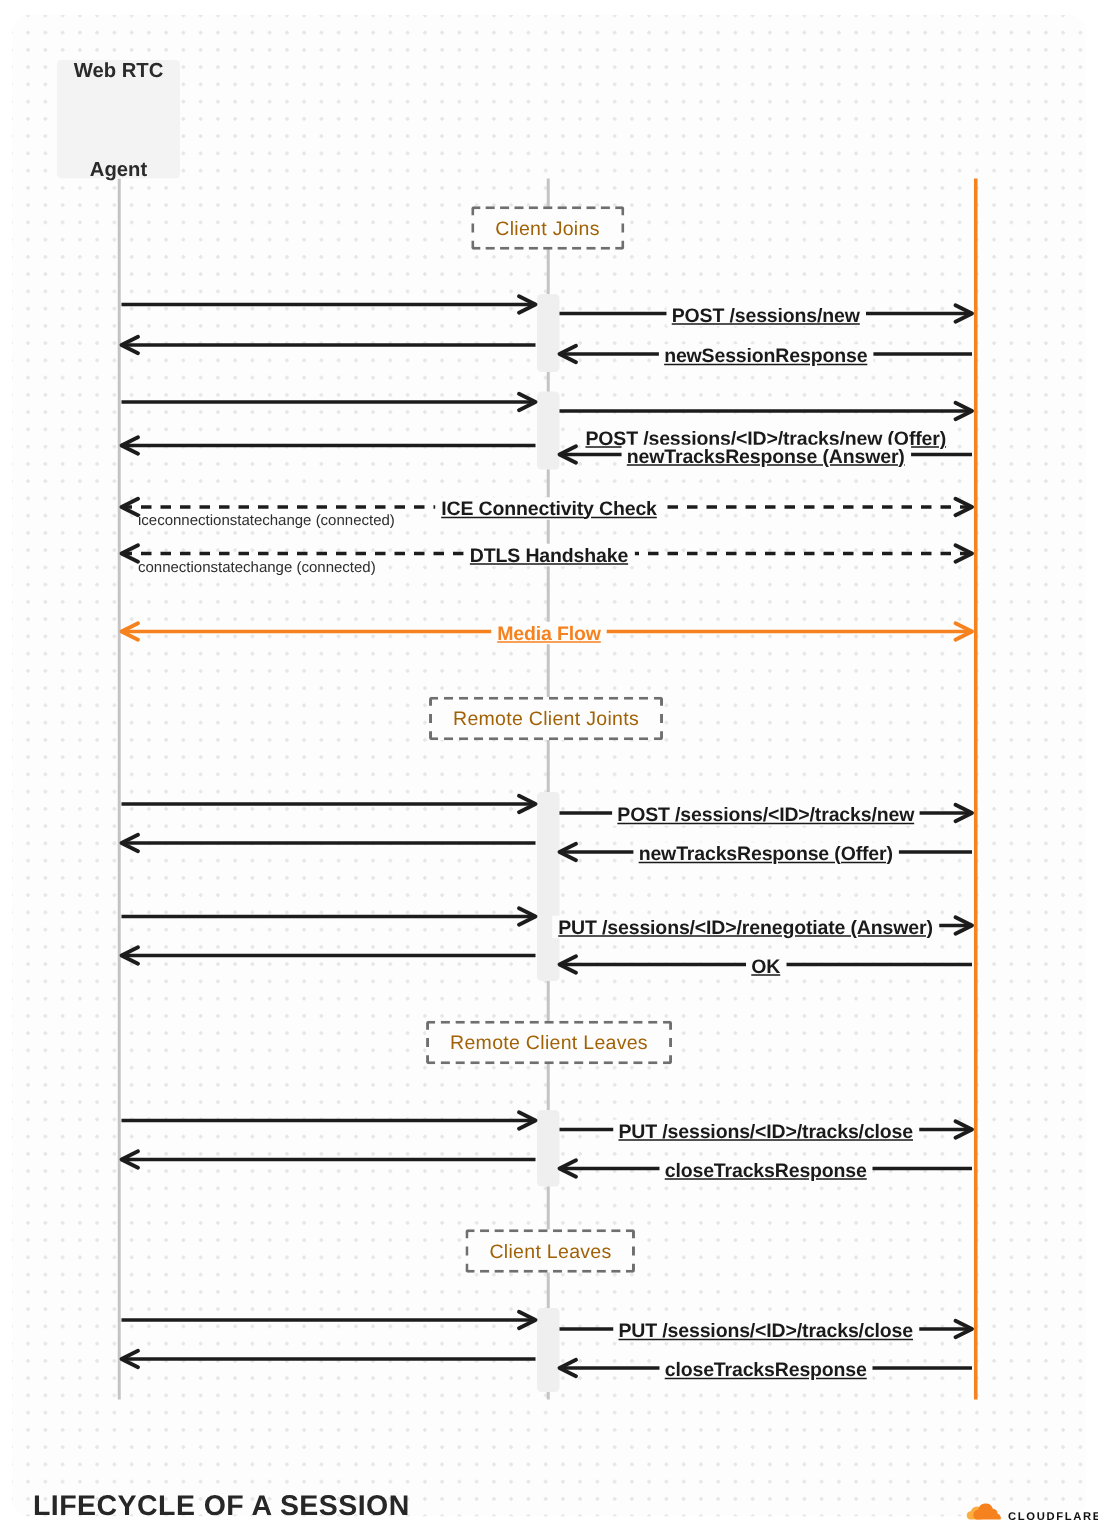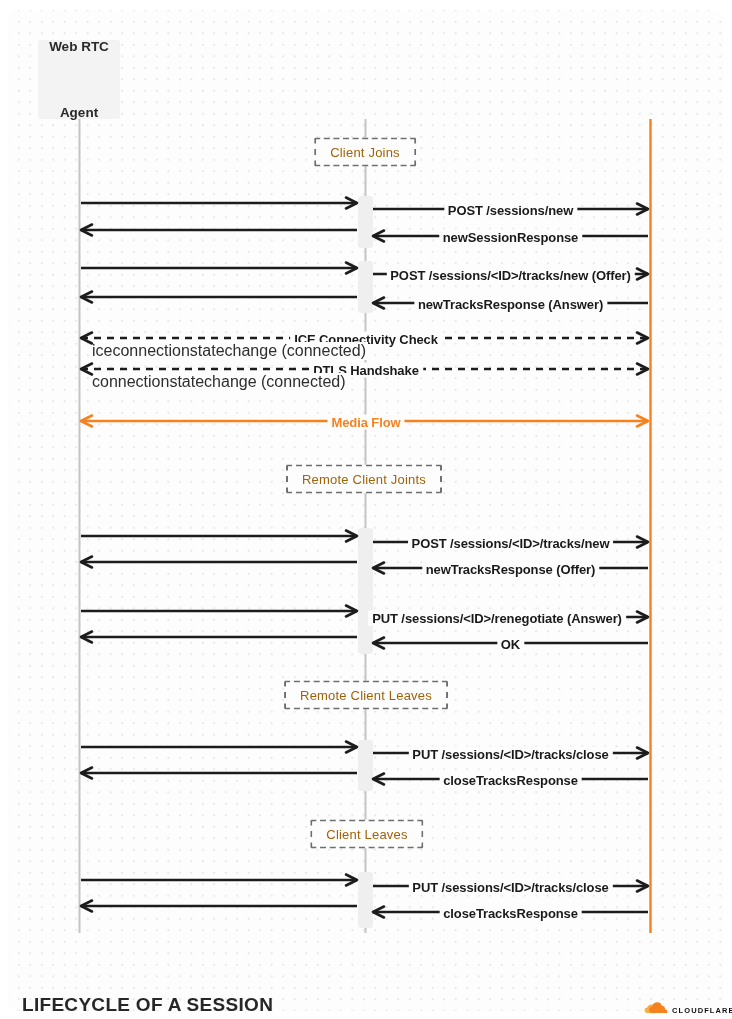--- a/index.html
+++ b/index.html
@@ -22,23 +22,24 @@
     position:absolute;top:30px;height:79px;z-index:4;border-radius:3px;
     background:#f3f3f4;display:flex;flex-direction:column;align-items:center;justify-content:center;
     font-weight:bold;font-size:13.5px;line-height:1.32;color:#2a2a2a;text-align:center;gap:48px;
   }
   .actor.calls{background:#fcf1e3;border-radius:8px;}
   .actor.calls .actor-label{margin-top:3px;}
   .msg-label{
     position:absolute;transform:translate(-50%,-50%);white-space:nowrap;
     background:#fdfdfd;padding:0 4px;font-weight:bold;font-size:13px;color:#1a1a1a;
     letter-spacing:-0.1px;
+    text-decoration:underline;
   }
   .sub-label{
-    position:absolute;white-space:nowrap;font-size:16px;color:#2e2e2e;
+    position:absolute;white-space:nowrap;font-size:10px;color:#2e2e2e;
     background:#fdfdfd;padding:0 2px;
   }
   .phase{
     position:absolute;transform:translate(-50%,-50%);white-space:nowrap;
     border:2px dashed #6f6f6f;border-radius:2px;background:#fdfdfd;
     color:#a16207;font-size:13px;font-weight:500;padding:5px 14px;letter-spacing:0.2px;
   }
   .page-title{
     position:absolute;left:14px;top:984px;z-index:4;
     font-size:19px;font-weight:bold;color:#272727;letter-spacing:0.3px;
@@ -87,21 +88,21 @@
         <line x1="357" y1="773" x2="81" y2="773" stroke="#1C1C1C" stroke-width="2.4"></line>
         <line x1="648" y1="779" x2="373" y2="779" stroke="#1C1C1C" stroke-width="2.4"></line>
         <line x1="81" y1="880" x2="357" y2="880" stroke="#1C1C1C" stroke-width="2.4"></line>
         <line x1="373" y1="886" x2="648" y2="886" stroke="#1C1C1C" stroke-width="2.4"></line>
         <line x1="357" y1="906" x2="81" y2="906" stroke="#1C1C1C" stroke-width="2.4"></line>
         <line x1="648" y1="912" x2="373" y2="912" stroke="#1C1C1C" stroke-width="2.4"></line>
       </svg>
     <div id="labels">
         <div class="msg-label" style="left: 502.5px; top: 199.5px;">POST /sessions/new</div>
         <div class="msg-label" style="left: 502.5px; top: 226.5px;">newSessionResponse</div>
-        <div class="msg-label" style="left: 502.5px; top: 265px;">POST /sessions/&lt;ID&gt;/tracks/new (Offer)</div>
+        <div class="msg-label" style="left: 502.5px; top: 282px;">POST /sessions/&lt;ID&gt;/tracks/new (Offer)</div>
         <div class="msg-label" style="left: 502.5px; top: 293.5px;">newTracksResponse (Answer)</div>
         <div class="msg-label" style="left: 358px; top: 328.5px;">ICE Connectivity Check</div>
         <div class="sub-label" style="left: 82px; top: 332px;">iceconnectionstatechange (connected)</div>
         <div class="msg-label" style="left: 358px; top: 359.5px;">DTLS Handshake</div>
         <div class="sub-label" style="left: 82px; top: 363px;">connectionstatechange (connected)</div>
         <div class="msg-label" style="left: 358px; top: 411.5px; color: rgb(246, 130, 31);">Media Flow</div>
         <div class="msg-label" style="left: 502.5px; top: 532.5px;">POST /sessions/&lt;ID&gt;/tracks/new</div>
         <div class="msg-label" style="left: 502.5px; top: 558.5px;">newTracksResponse (Offer)</div>
         <div class="msg-label" style="left: 489px; top: 607.5px;">PUT /sessions/&lt;ID&gt;/renegotiate (Answer)</div>
         <div class="msg-label" style="left: 502.5px; top: 633.5px;">OK</div>

